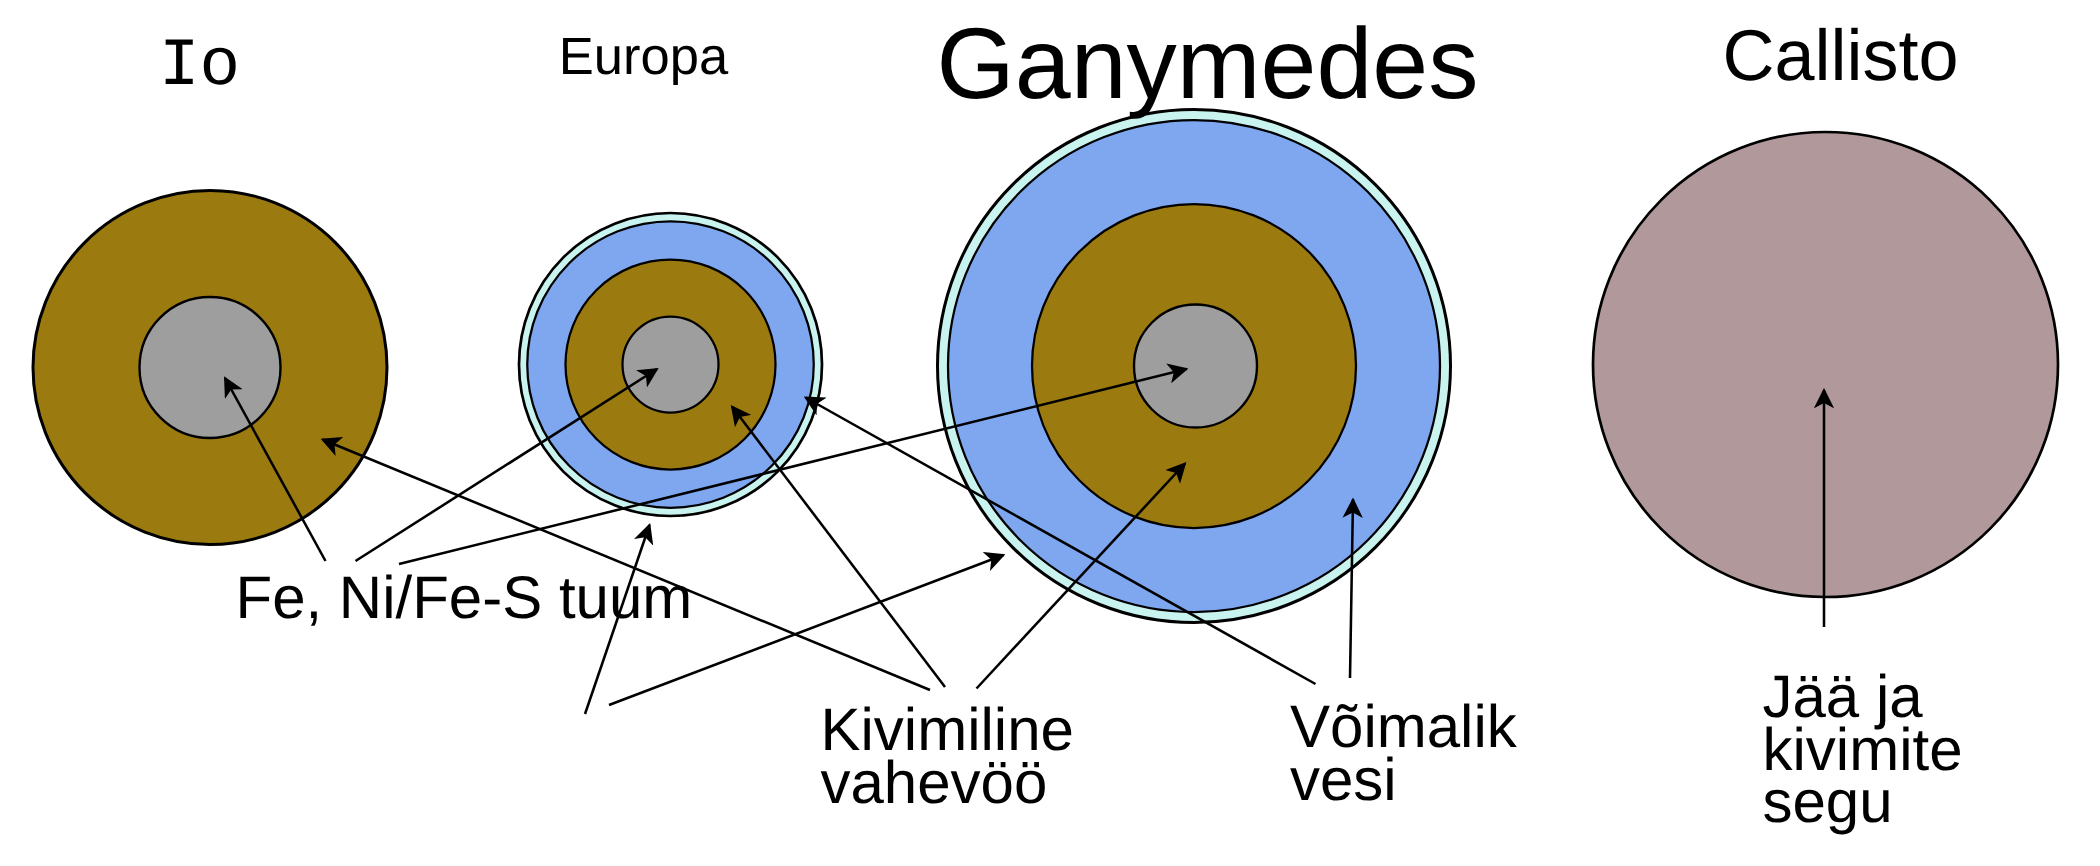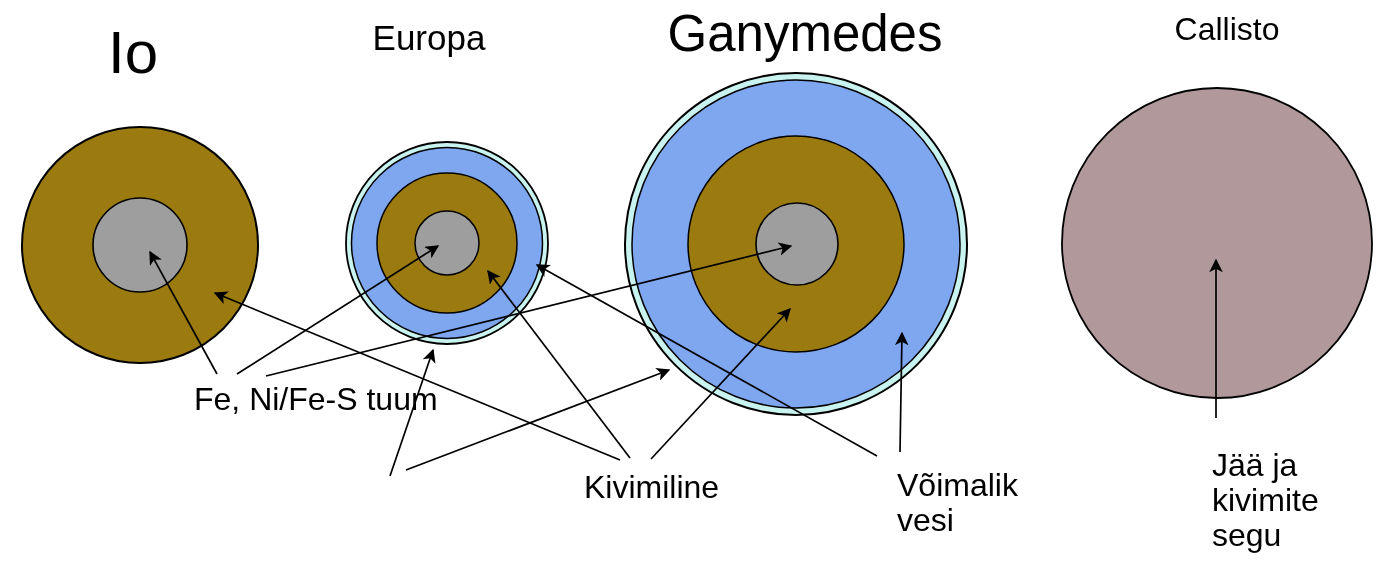--- a/index.html
+++ b/index.html
@@ -23,24 +23,23 @@
   .moon-title {
     position: absolute;
     transform: translateX(-50%);
     color: #000000;
     white-space: nowrap;
     line-height: 1.1;
   }
   .callout {
     position: absolute;
     color: #000000;
-    font-size: 32px;
+    font-size: 40px;
     line-height: 35px;
     white-space: nowrap;
-    margin-left: 37px;
   }
   .callout span { display: block; }
 </style>
 </head>
 <body>
 
 <div id="stage">
 
   <svg id="diagram-svg" width="1400" height="577" viewBox="0 0 1400 577">
     <defs>
@@ -84,30 +83,31 @@
       <line x1="630" y1="458" x2="488" y2="271" marker-end="url(#arrowhead)"></line>
       <line x1="651" y1="459" x2="790" y2="309" marker-end="url(#arrowhead)"></line>
 
       <line x1="877" y1="456" x2="537" y2="265" marker-end="url(#arrowhead)"></line>
       <line x1="900" y1="452" x2="902" y2="333" marker-end="url(#arrowhead)"></line>
 
       <line x1="1216" y1="418" x2="1216" y2="260" marker-end="url(#arrowhead)"></line>
     </g>
   </svg>
 
-  <div class="moon-title" style="left:133px; top:20px; font-size:60px;">Io</div>
+  <div class="moon-title" style="left:133px; top:20px; font-size:45px;font-family:Liberation Mono, monospace;">Io</div>
   <div class="moon-title" style="left:429px; top:19px; font-size:35px;">Europa</div>
-  <div class="moon-title" style="left:805px; top:6px; font-size:51px;text-align:right;">Ganymedes</div>
-  <div class="moon-title" style="left:1227px; top:12px; font-size:32px;">Callisto</div>
+  <div class="moon-title" style="left:805px; top:6px; font-size:67px;text-align:right;">Ganymedes</div>
+  <div class="moon-title" style="left:1227px; top:12px; font-size:48px;">Callisto</div>
 
   <div class="callout" style="left:157px; top:382px;">Fe, Ni/Fe-S tuum</div>
 
 
   <div class="callout" style="left:547px; top:470px;">
     <span>Kivimiline</span>
+    <span>vahevöö</span>
   </div>
 
   <div class="callout" style="left:860px; top:468px;">
     <span>Võimalik</span>
     <span>vesi</span>
   </div>
 
   <div class="callout" style="left:1175px; top:448px;">
     <span>Jää ja</span>
     <span>kivimite</span>

